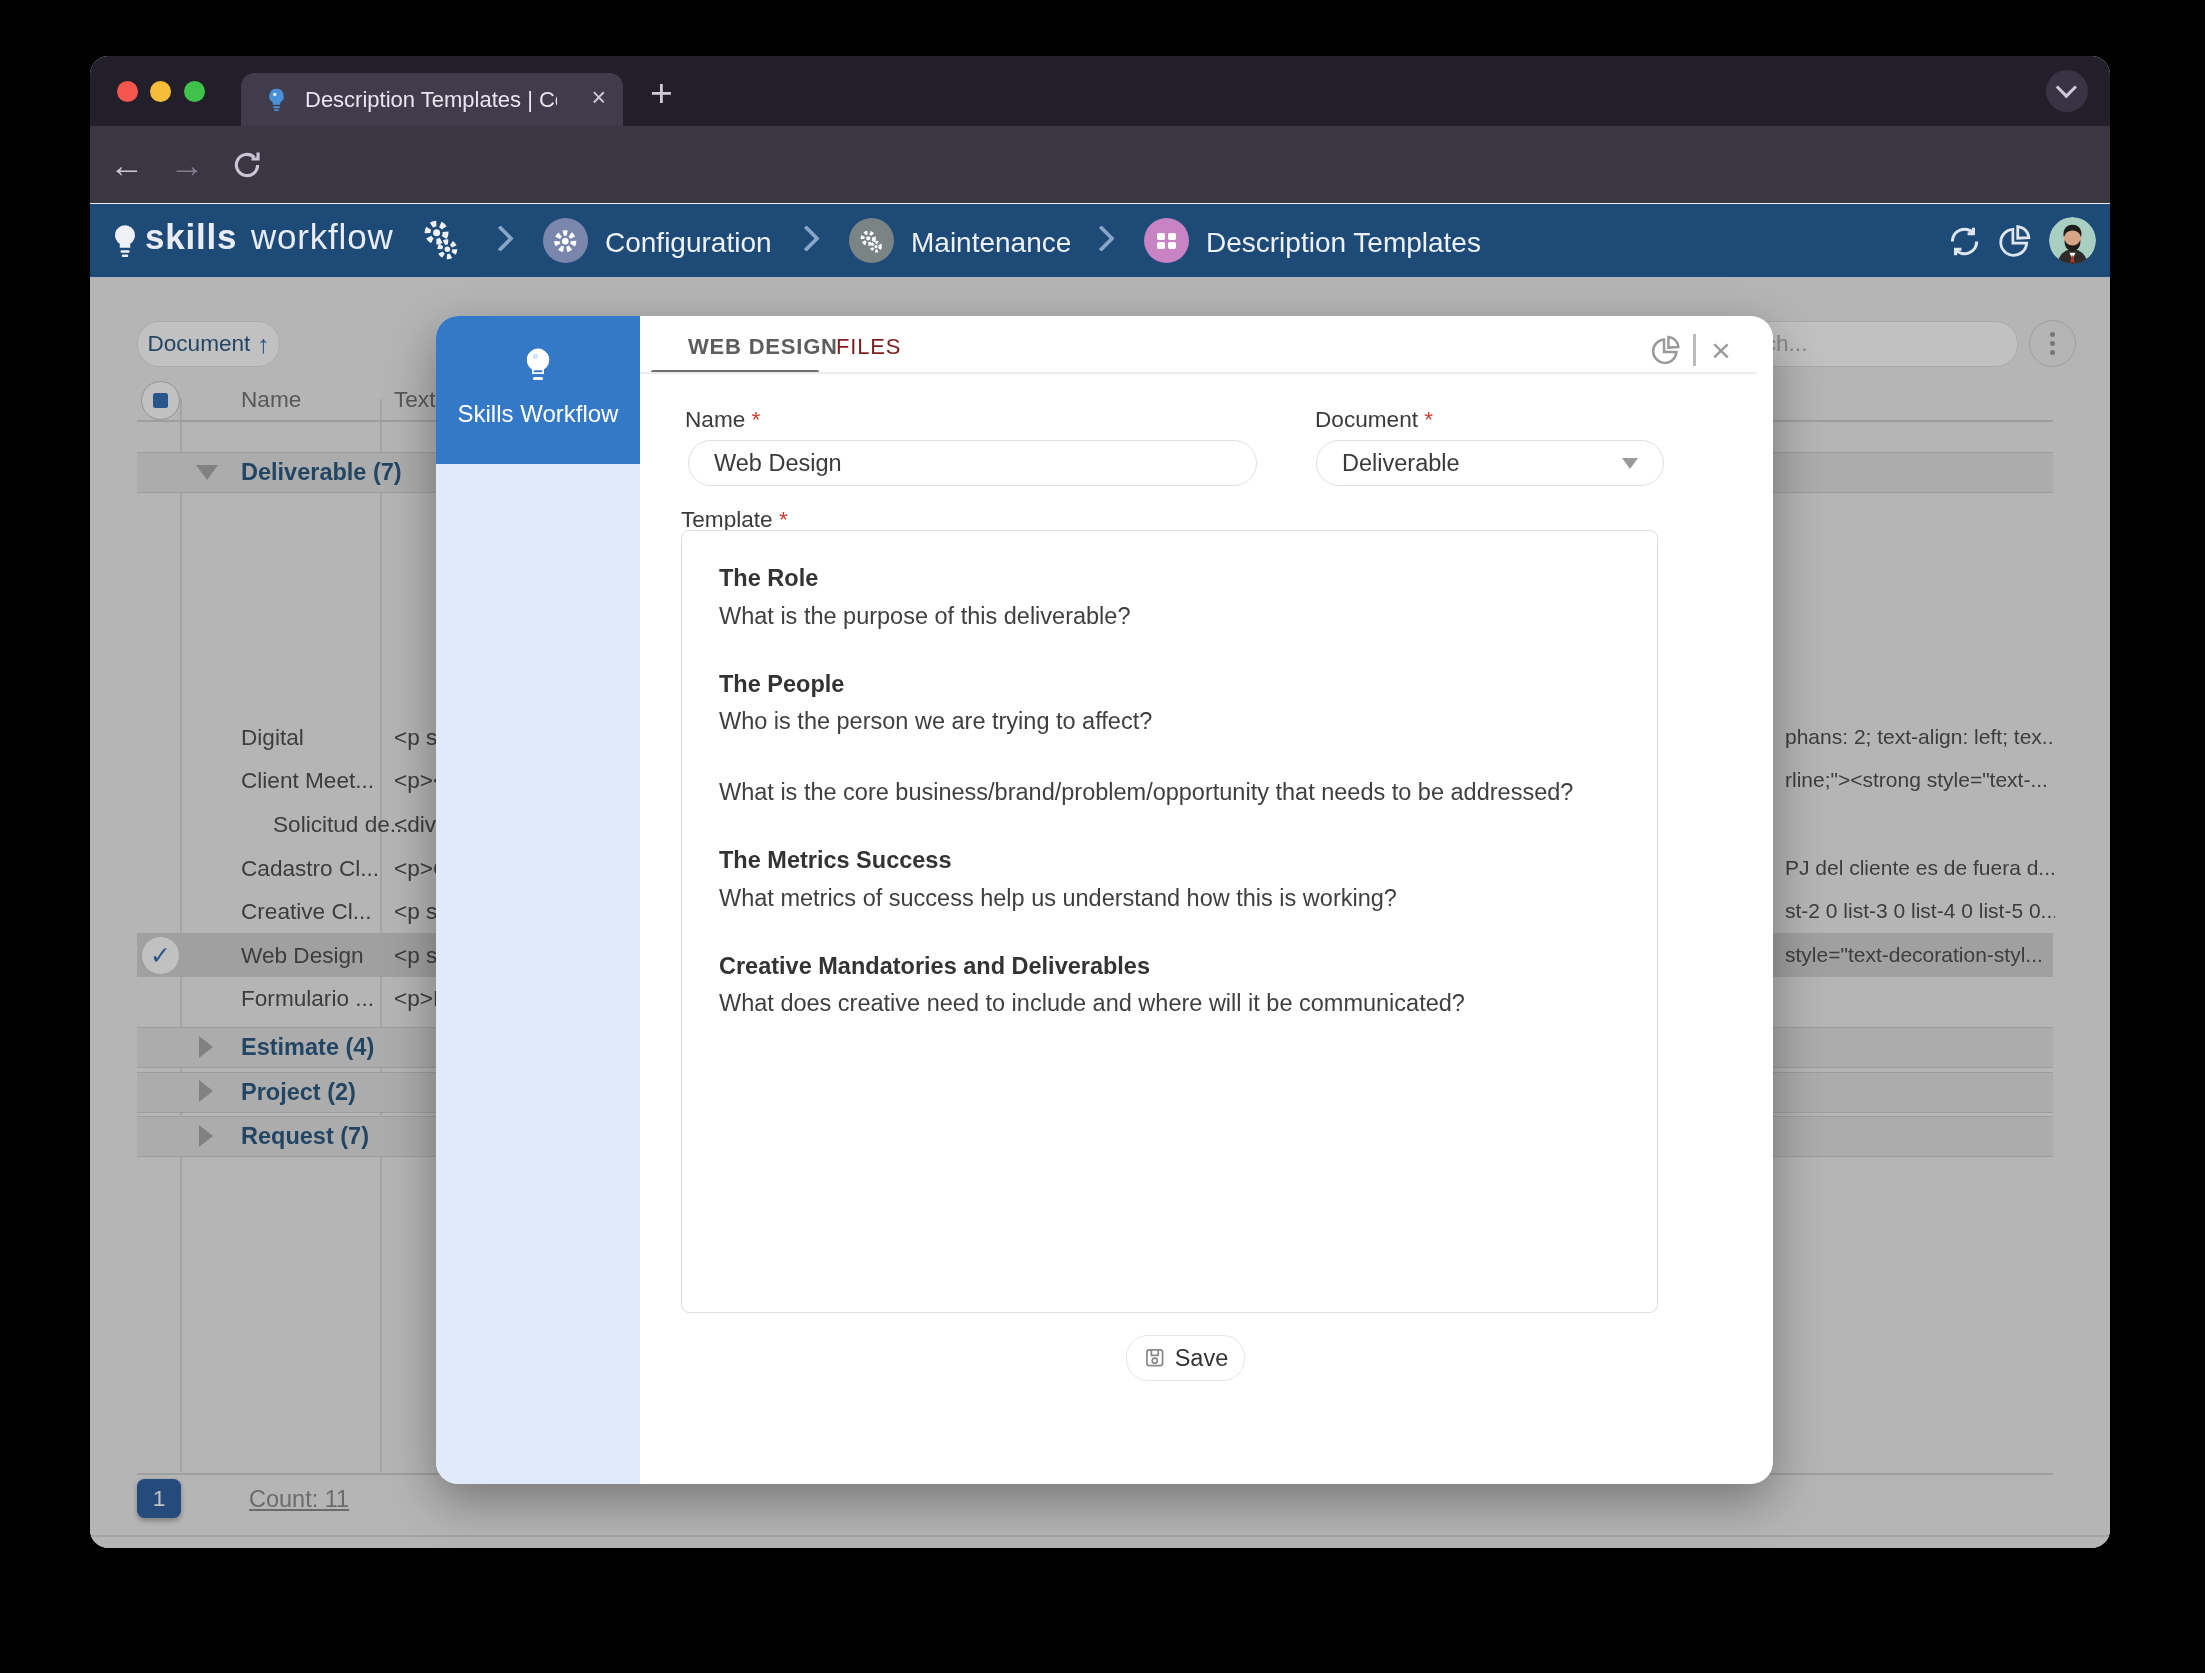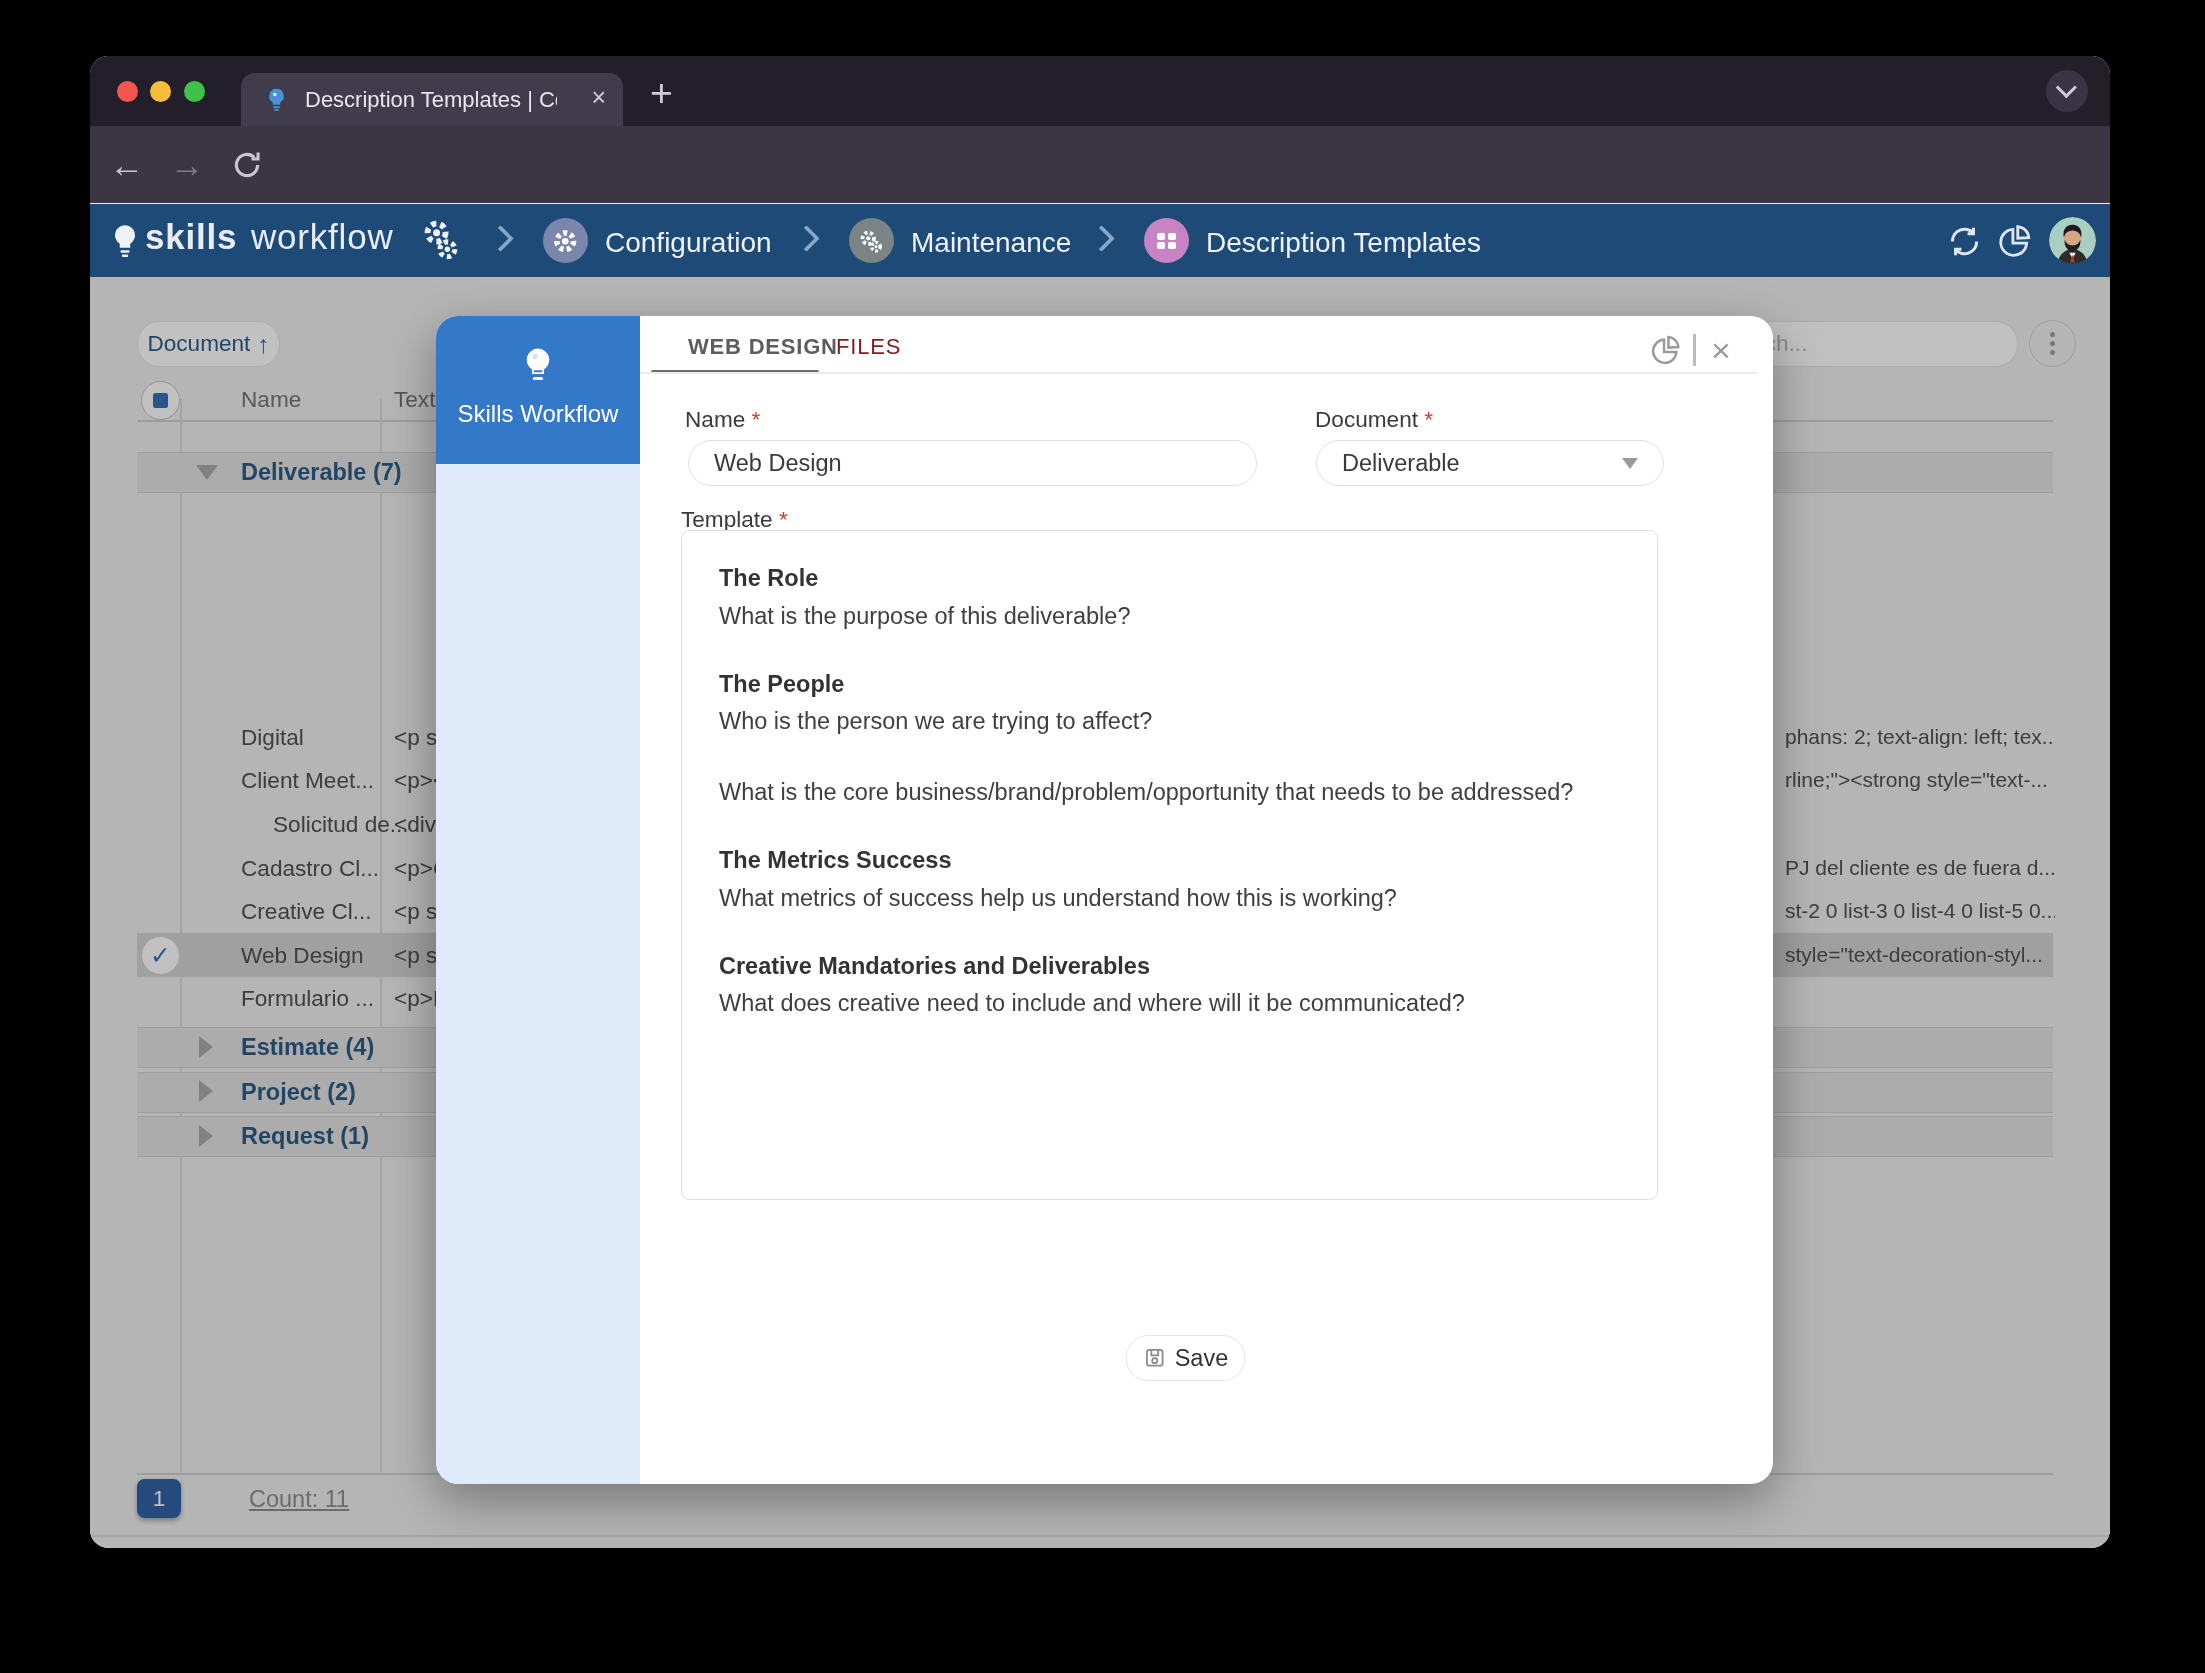--- a/index.html
+++ b/index.html
@@ -75,21 +75,21 @@
   .msidebar-bot{position:absolute;left:0;top:148px;width:204px;bottom:0;background:#dfeafa;border-radius:0 0 0 22px;}
   .mside-title{color:#fff;font-size:24px;margin-top:11.7px;}
   .mtab{position:absolute;top:18.4px;font-size:22px;letter-spacing:0.8px;}
   .mtab-line{position:absolute;left:215px;top:54px;width:168px;height:4.2px;background:#6f6f6f;border-radius:2.5px;}
   .mtab-border{position:absolute;left:204px;top:56px;width:1117px;height:1.7px;background:#ececec;}
   .mlabel{position:absolute;font-size:22.6px;color:#3a3a3a;}
   .req{color:#d23b2e;}
   .minput{position:absolute;height:44px;border-radius:23.5px;border:1.7px solid #e0e0e0;display:flex;align-items:center;
           font-size:23.5px;color:#3a3a3a;padding:0 25px;background:#fff;}
   .mselect-caret{width:0;height:0;border-left:8.4px solid transparent;border-right:8.4px solid transparent;border-top:11px solid #9a9a9a;margin-left:auto;}
-  .tbox{position:absolute;left:245px;top:214px;width:977px;height:670px;border:1.7px solid #ddd;border-radius:8.4px;
+  .tbox{position:absolute;left:245px;top:214px;width:977px;height:783px;border:1.7px solid #ddd;border-radius:8.4px;
         background:#fff;overflow:hidden;padding:34px 37px;box-sizing:border-box;}
   .tsec{margin-bottom:39px;}
   .tsec h3{margin:0 0 7.5px 0;font-size:23.5px;color:#333;}
   .tsec p{margin:0;font-size:23.5px;color:#3f3f3f;line-height:32px;}
   .savebtn{position:absolute;left:690px;top:1019px;width:117px;height:44px;border-radius:22px;border:1.7px solid #e6e6e6;
            background:#fff;display:flex;align-items:center;justify-content:center;gap:8.4px;font-size:23.5px;color:#333;}
   .mclose{position:absolute;left:1275px;top:15px;font-size:34px;color:#9a9a9a;}
   .micon-sep{position:absolute;left:1257px;top:18.4px;width:2.5px;height:32px;background:#bbb;}
 </style>
 </head>
@@ -300,21 +300,21 @@
     <div class="band" style="top:750px;height:39px;"></div>
     <div class="tri-r" style="left:109px;top:759px;"></div>
     <span class="grp-label" style="top:757px;">Estimate (4)</span>
 
     <div class="band" style="top:795px;height:39px;"></div>
     <div class="tri-r" style="left:109px;top:803px;"></div>
     <span class="grp-label" style="top:802px;">Project (2)</span>
 
     <div class="band" style="top:839px;height:39px;"></div>
     <div class="tri-r" style="left:109px;top:848px;"></div>
-    <span class="grp-label" style="top:846px;">Request (1)</span>
+    <span class="grp-label" style="top:846px;">Request (7)</span>
 
     <div class="hline" style="top:1196px;"></div>
     <div class="pagebtn">1</div>
     <span class="count">Count: 11</span>
     <div class="hline" style="top:1258px;left:0;right:0;background:#d9d9d9;"></div>
   </div>
 
   <div class="overlay"></div>
 
   <div class="modal">

